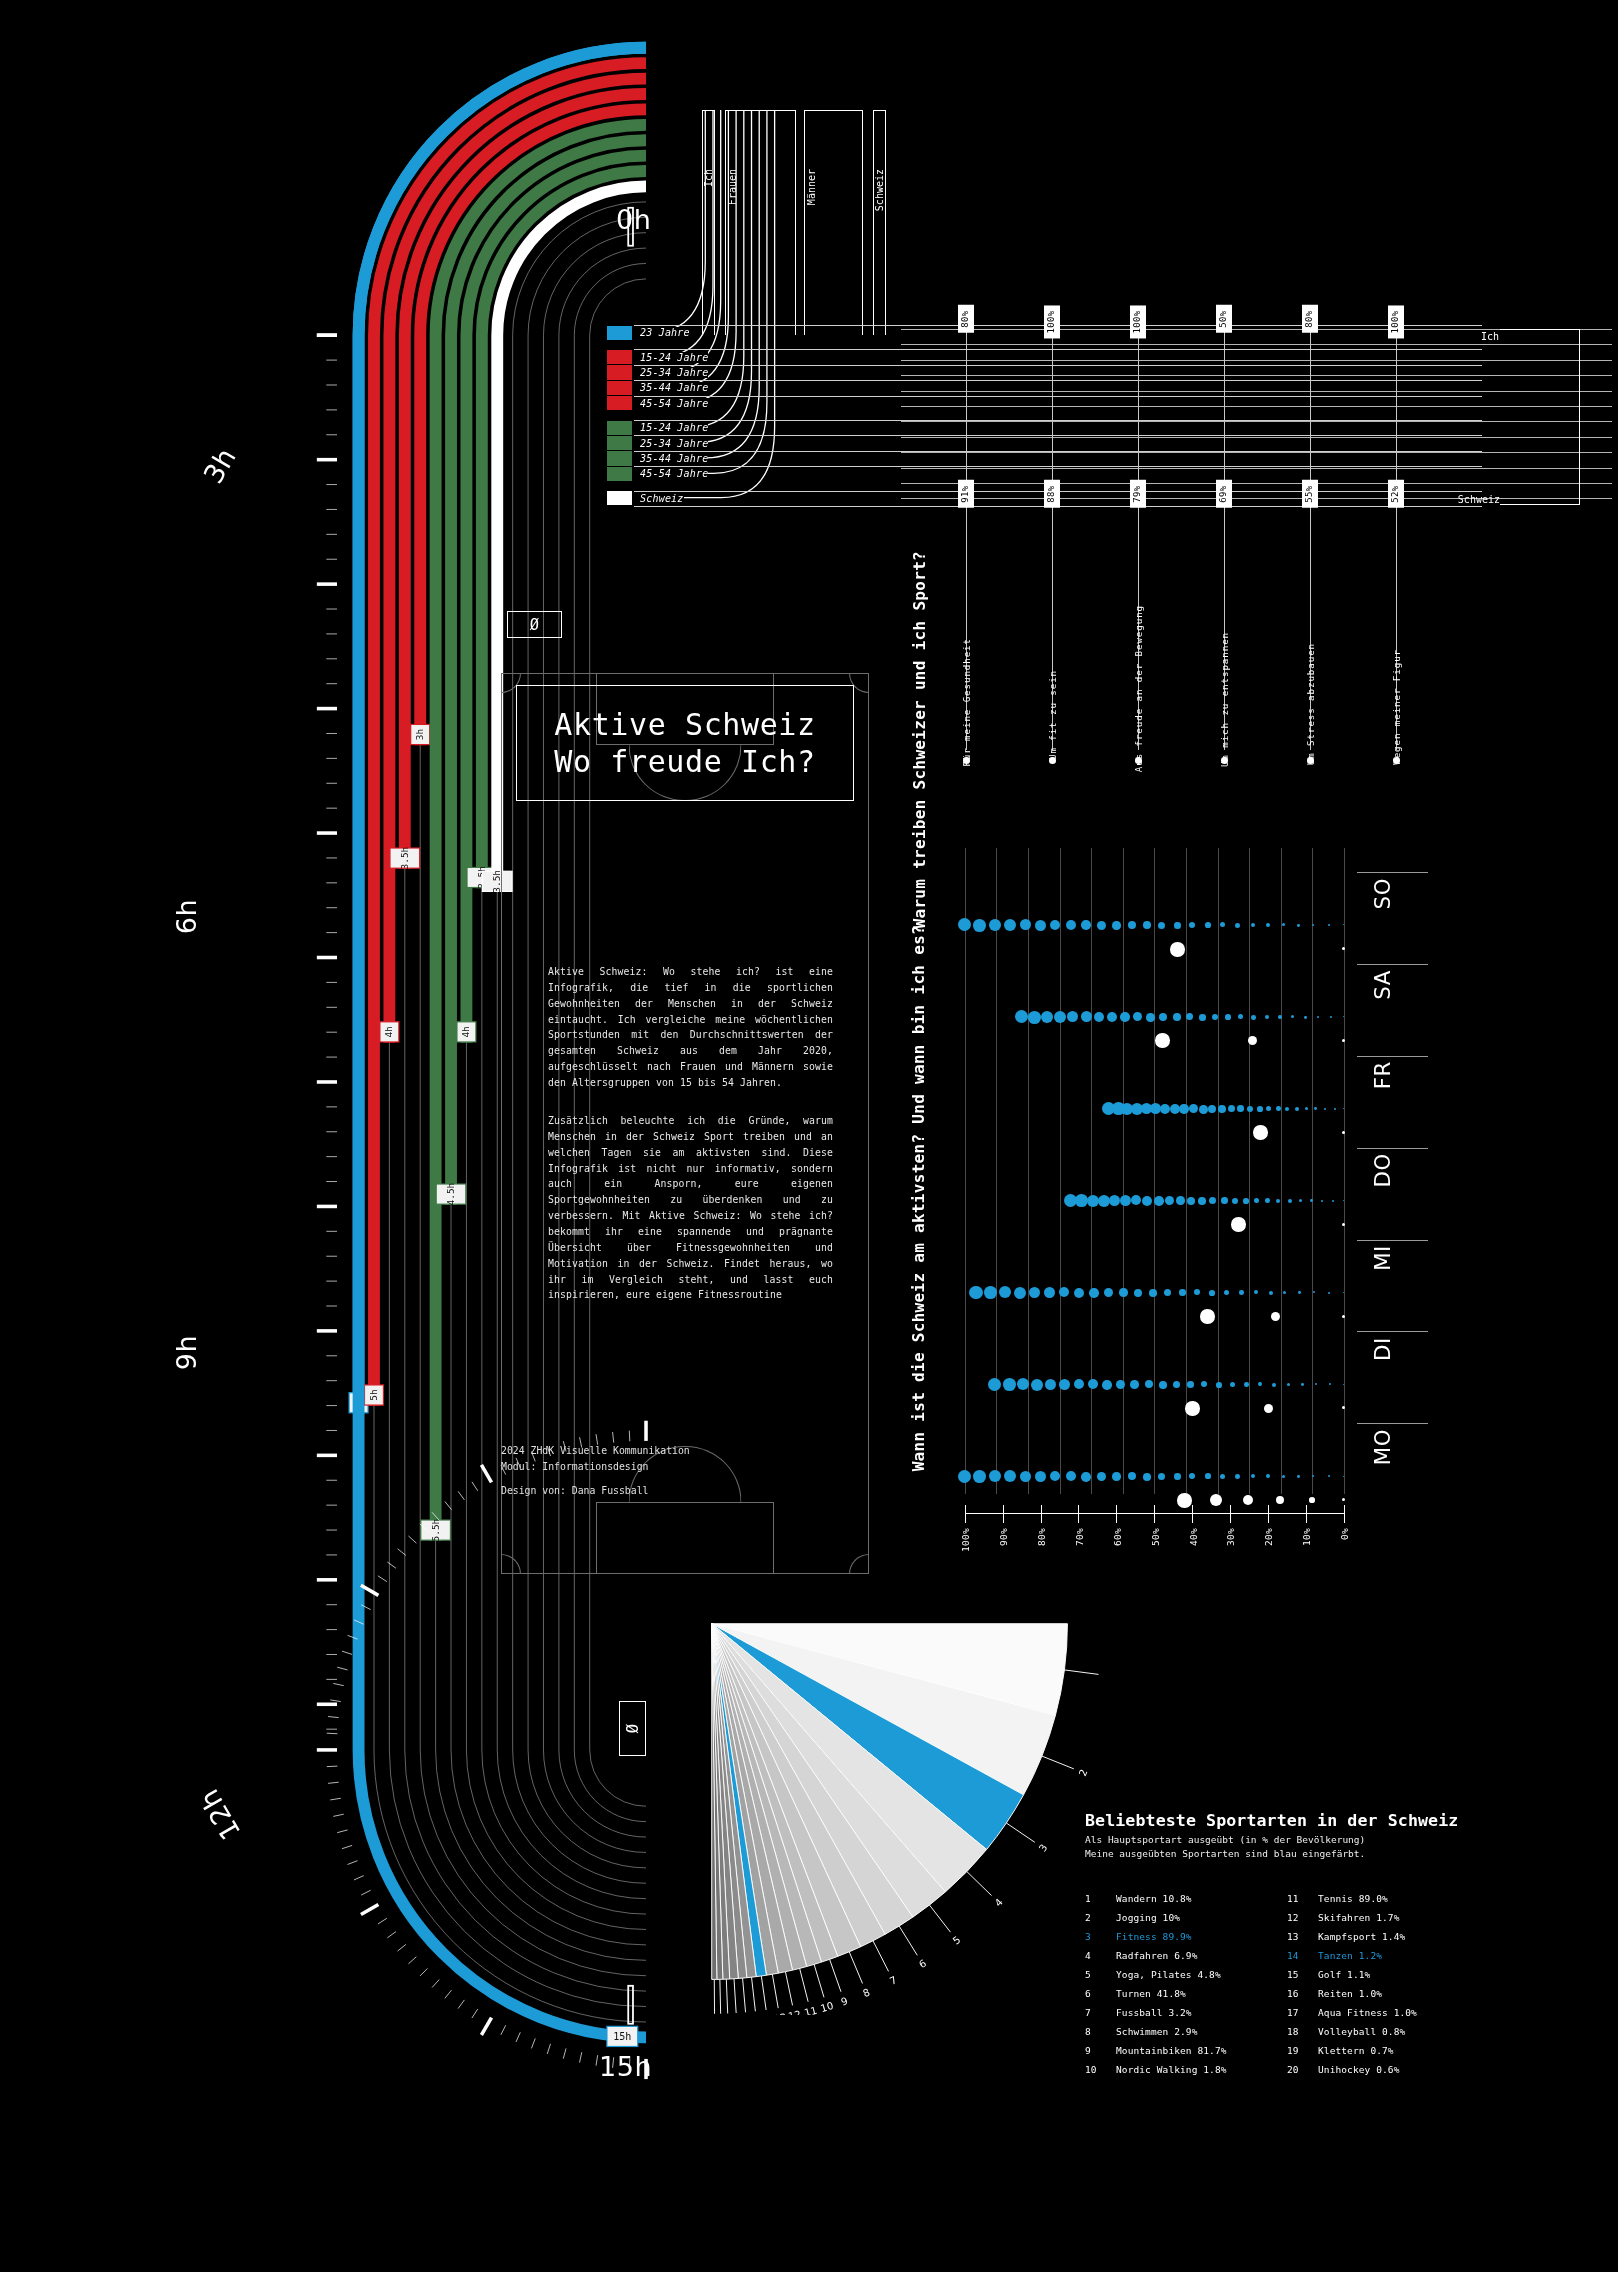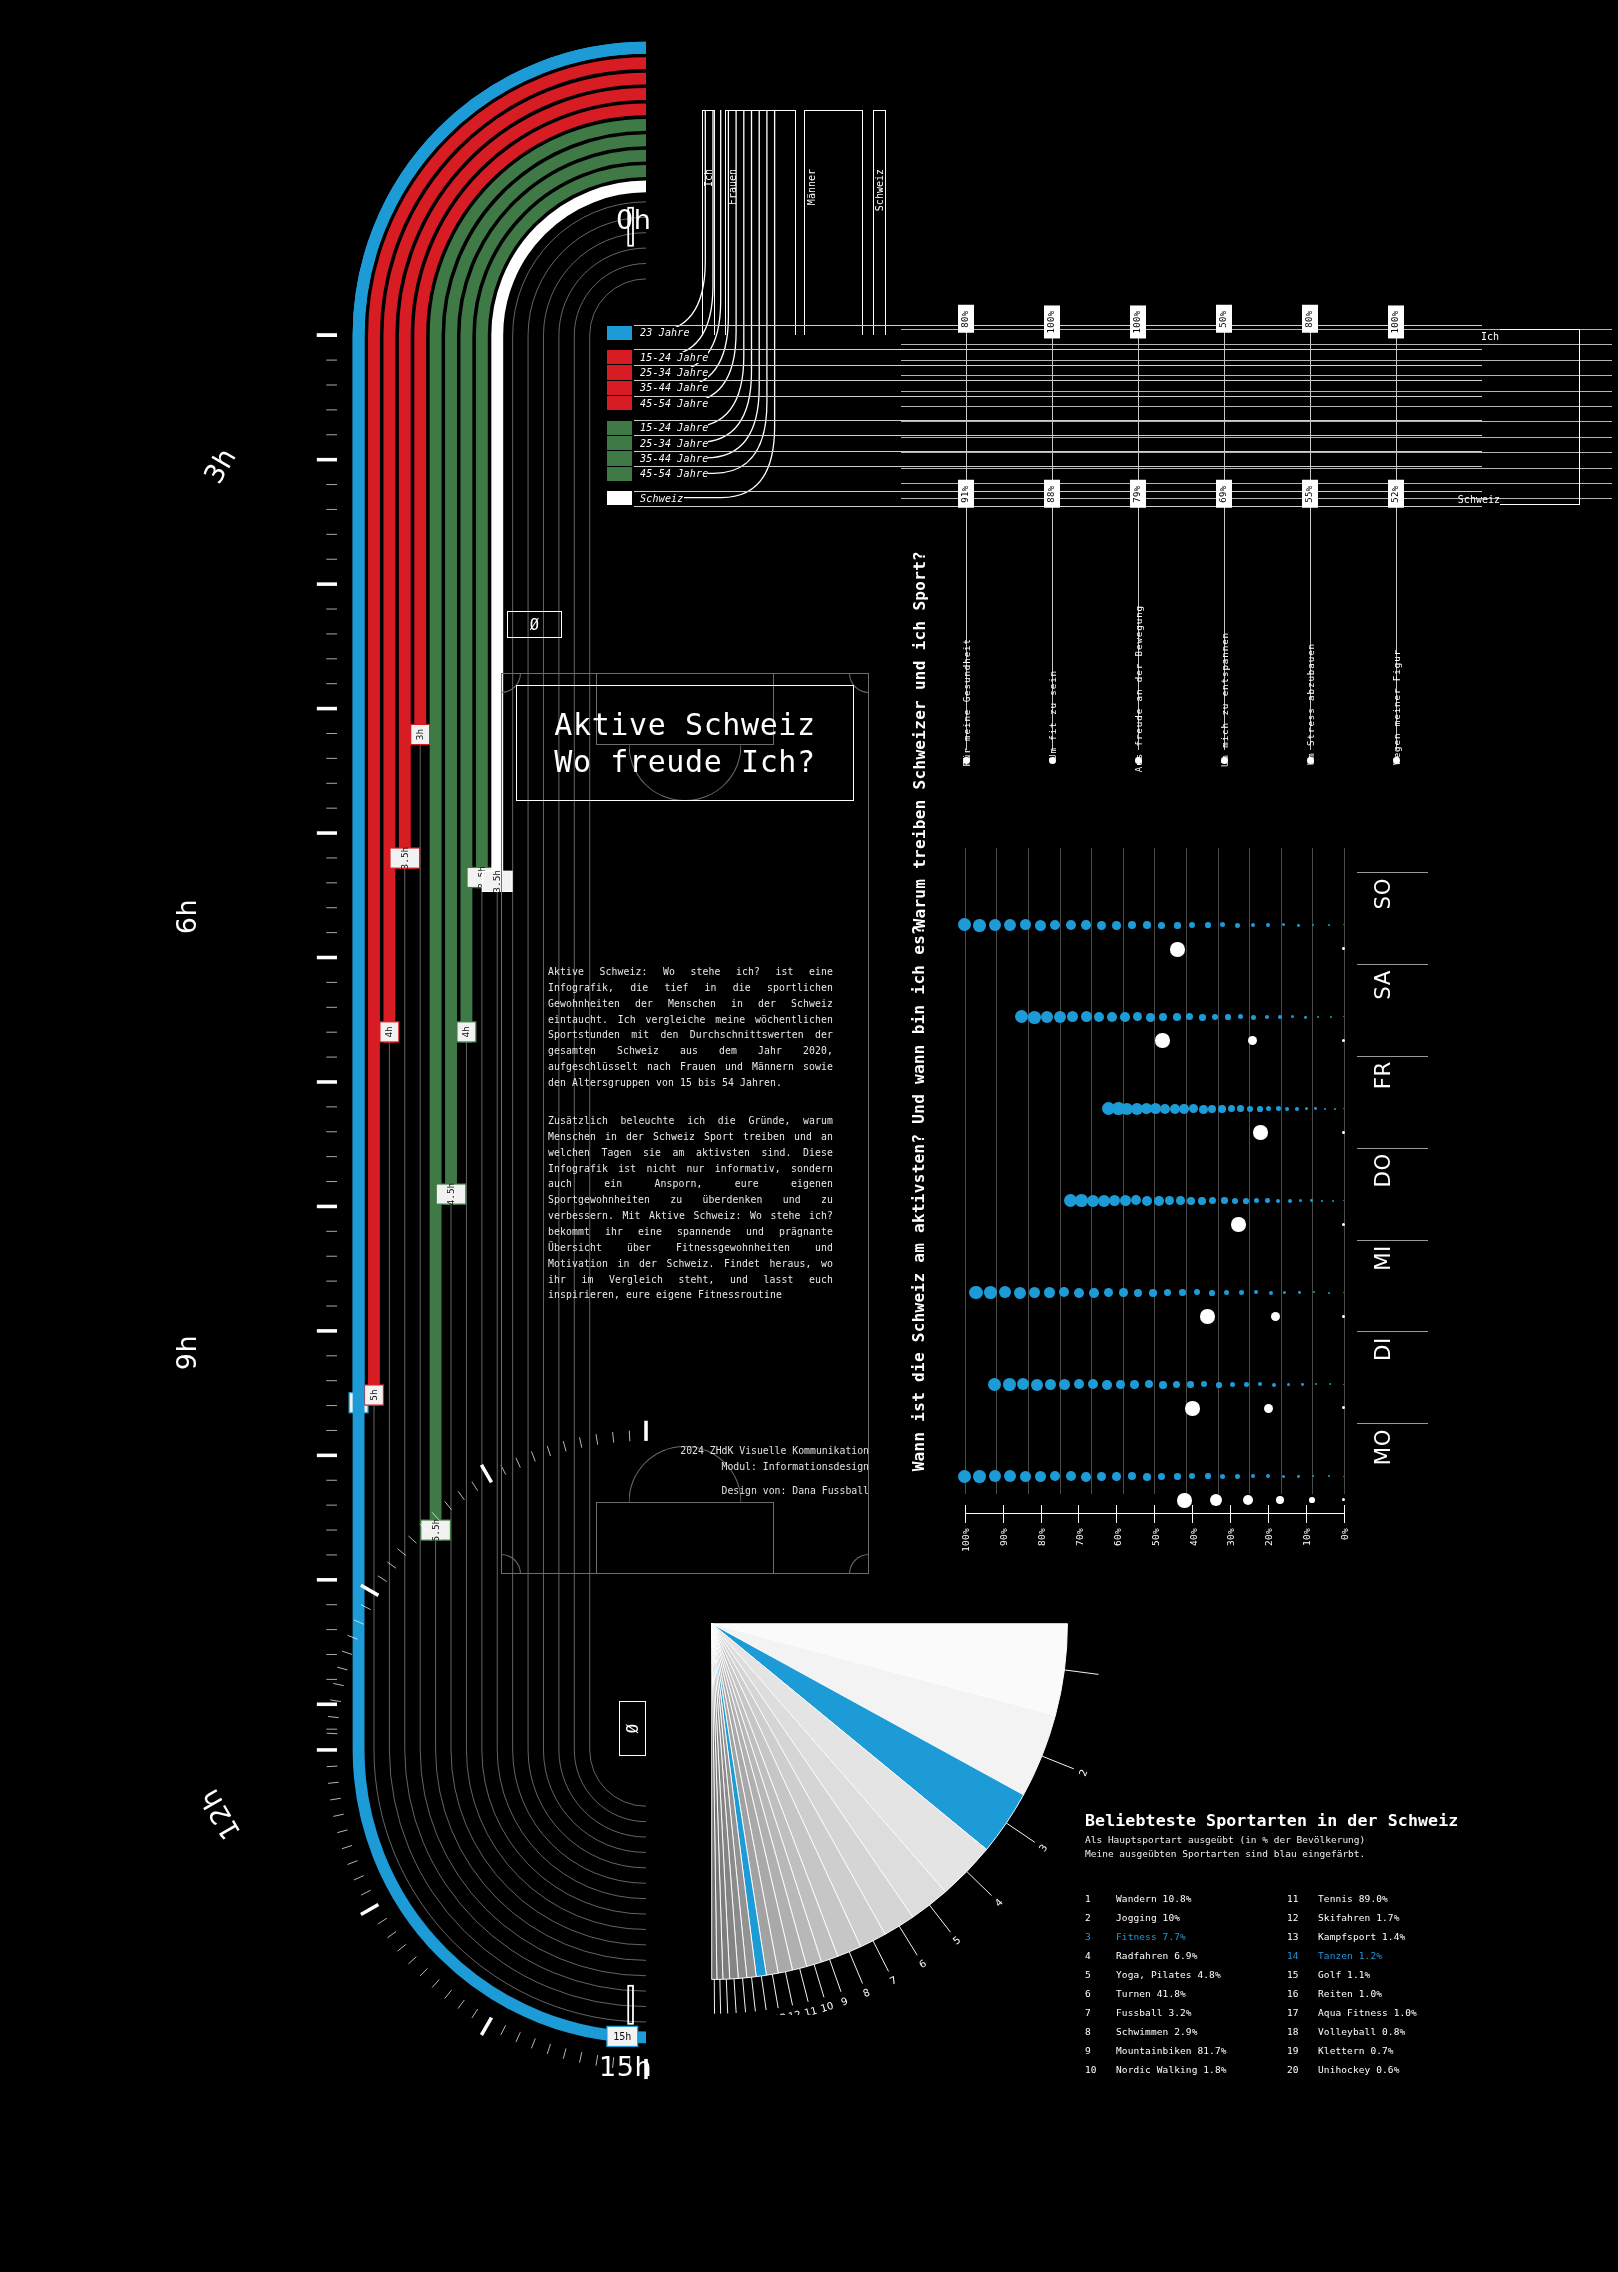--- a/index.html
+++ b/index.html
@@ -65,21 +65,21 @@
 
   .bodytext {
     position:absolute; width:285px; font-size:9.8px; line-height:1.62;
     text-align:justify; color:#e8e8e8; letter-spacing:0.1px;
   }
   #body1 { left:548px; top:964px; }
   #body2 { left:548px; top:1113px; }
 
   #credits {
     position:absolute; left:501px; top:1443px; width:368px;
-    text-align:right; font-size:9.8px; line-height:1.6; color:#e0e0e0;
+    text-align:left; font-size:9.8px; line-height:1.6; color:#e0e0e0;
   }
   #credits .gap { height:8.3px; }
 
   
   #lanelegend { position:absolute; left:634px; top:325px; width:848px;font-style:italic; }
   .lane-row {
     position:relative; height:15.4px; display:flex; align-items:center;
   }
   .lane-row .swatch {
     position:absolute; left:-27px; top:0.6px; width:25px; height:14.2px;
@@ -864,21 +864,21 @@
           <div class="srow">
             <span class="srank">1</span>
             <span>Wandern 10.8%</span>
           </div>
           <div class="srow">
             <span class="srank">2</span>
             <span>Jogging 10%</span>
           </div>
           <div class="srow blue">
             <span class="srank">3</span>
-            <span>Fitness 7.7%</span>
+            <span>Fitness 89.9%</span>
           </div>
           <div class="srow">
             <span class="srank">4</span>
             <span>Radfahren 6.9%</span>
           </div>
           <div class="srow">
             <span class="srank">5</span>
             <span>Yoga, Pilates 4.8%</span>
           </div>
           <div class="srow">

